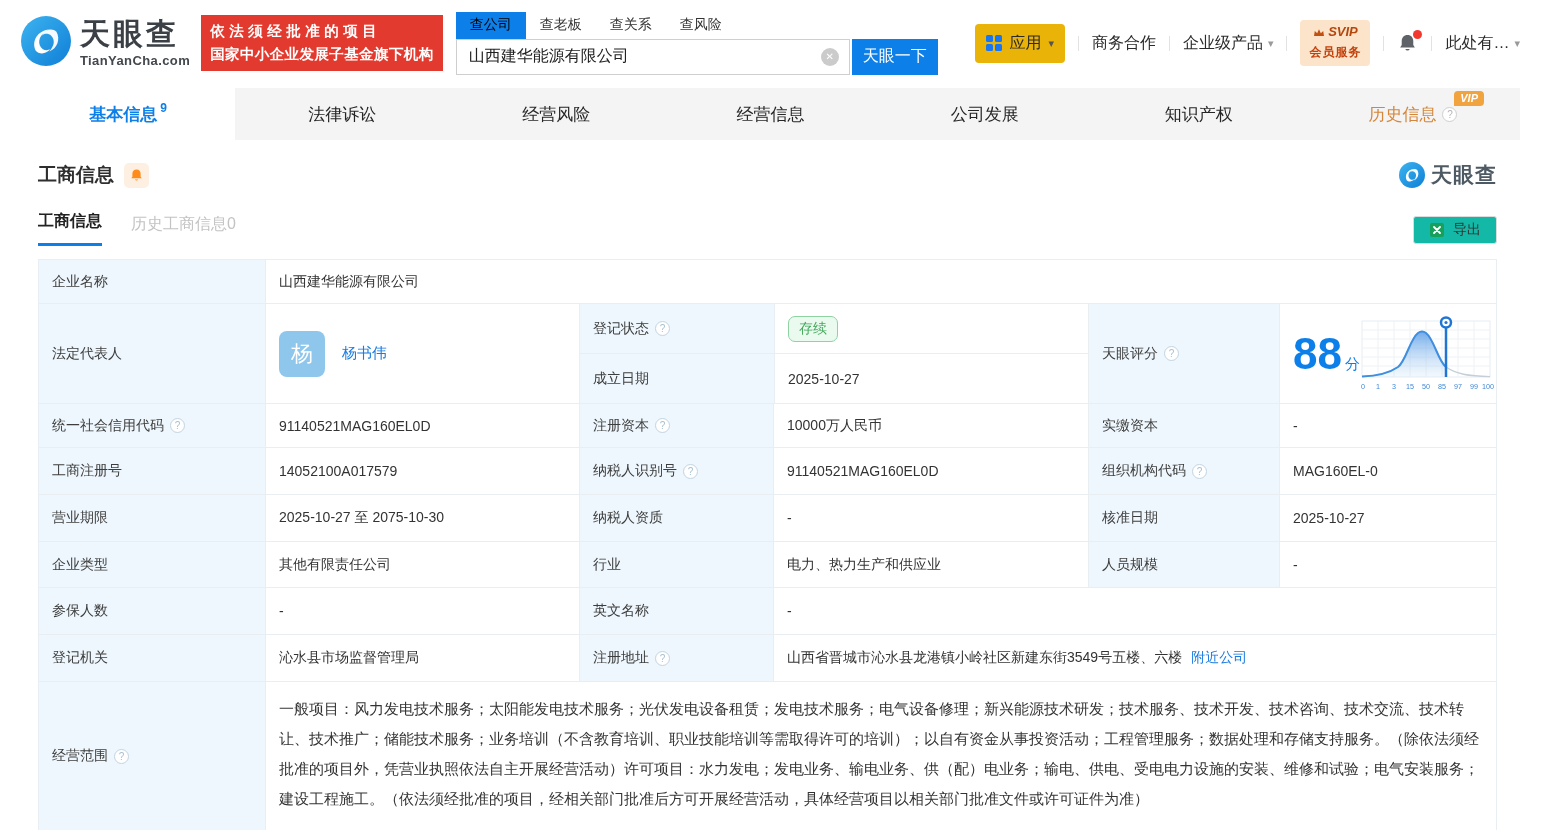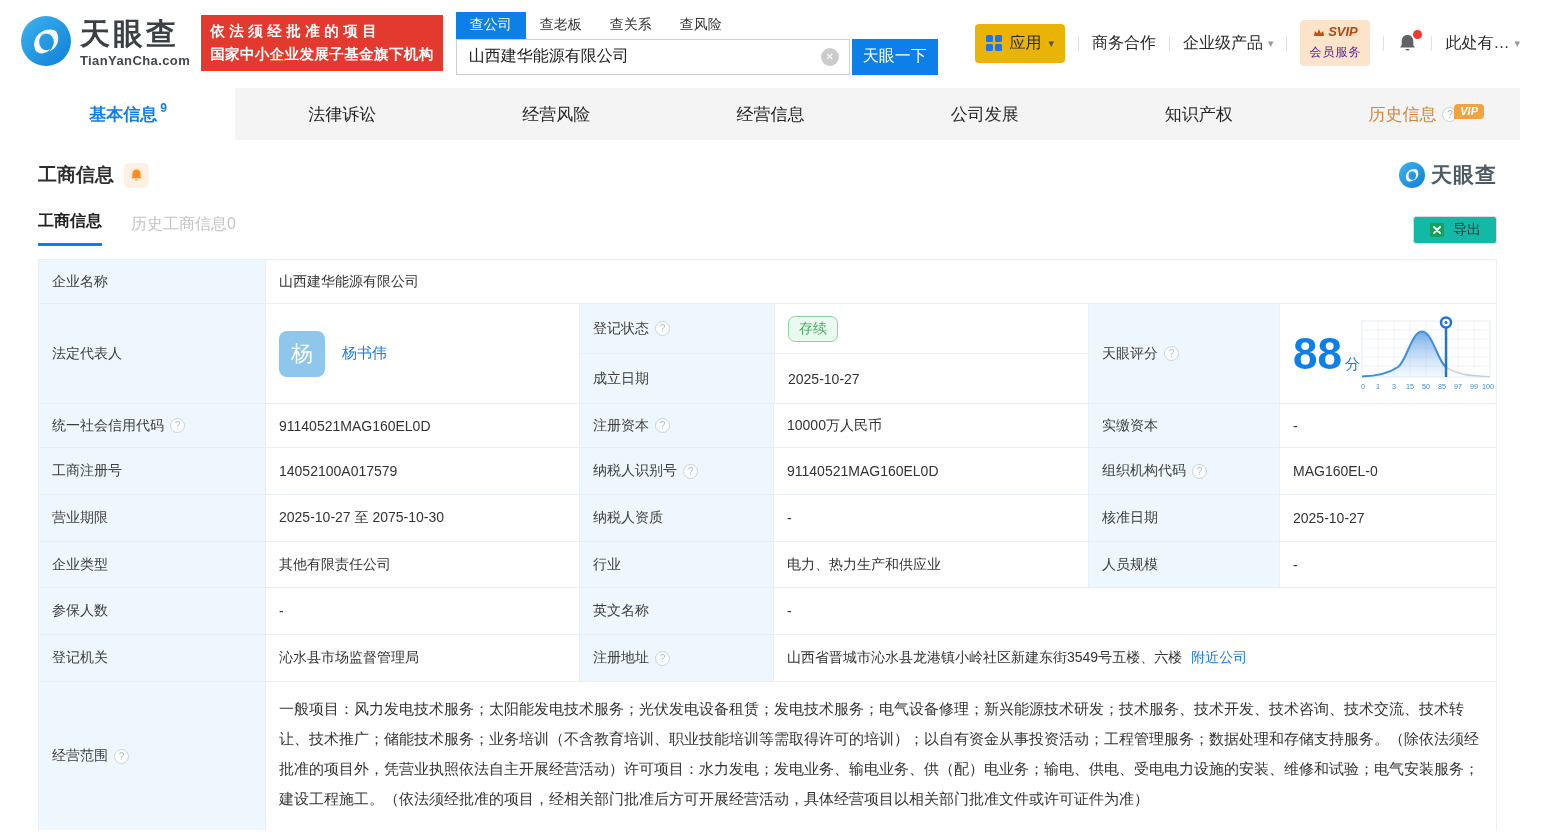--- a/index.html
+++ b/index.html
@@ -14,21 +14,21 @@
   .logo-brand { font-size:30px; font-weight:800; color:#3b4046; letter-spacing:3px; line-height:1; }
   .logo-domain { font-size:13px; font-weight:700; color:#43484e; letter-spacing:.4px; margin-top:4px; }
   .banner { margin-left:11px; background:#e23a2e; color:#fff; font-weight:700; font-size:14.5px;
     line-height:1.6; padding:5px 9px; white-space:nowrap; }
   .banner .l1 { letter-spacing:4.5px; }
   .banner .l2 { letter-spacing:.4px; }
 
   .search { margin-left:13px; }
   .stabs { display:flex; font-size:14px; color:#333; }
   .stab { padding:4px 14px 5px; cursor:pointer; }
-  .stab.active { background:#0d7fe8; color:#fef9c3; }
+  .stab.active { background:#0d7fe8; color:#000000; }
   .srow { display:flex; }
   .inputwrap { position:relative; }
   .sinput { width:394px; height:36px; border:1px solid #cfcfcf; padding:0 36px 0 12px;
     font-size:16px; color:#222; outline:none; font-family:inherit; }
   .clearbtn { position:absolute; right:11px; top:50%; transform:translateY(-50%);
     width:18px; height:18px; border-radius:50%; background:#cbcbcb; color:#fff;
     font-size:10px; display:flex; align-items:center; justify-content:center; cursor:pointer; }
   .sbtn { width:86px; height:36px; margin-left:2px; background:#0d7fe8; color:#fff;
     border:none; font-size:16px; cursor:pointer; font-family:inherit; }
 
@@ -38,34 +38,34 @@
     padding:9px 11px; cursor:pointer; }
   .gridicon { display:grid; grid-template-columns:7px 7px; grid-gap:2px; }
   .gridicon i { width:7px; height:7px; background:#1876f2; border-radius:1.5px; }
   .caret { font-size:11px; color:#555; }
   .caret.gray { color:#9a9a9a; }
   .navlink { cursor:pointer; }
   .svip { background:#fbe4c9; border-radius:4px; padding:4px 9px; text-align:center;
     line-height:1.3; cursor:pointer; }
   .svip .s1 { color:#b5470e; font-weight:800; font-style:italic; font-size:13px;
     display:flex; align-items:center; justify-content:center; gap:3px; }
-  .svip .s2 { color:#4c1d95; font-weight:400; font-size:12px; letter-spacing:1px; }
+  .svip .s2 { color:#c2410c; font-weight:700; font-size:12px; letter-spacing:1px; }
   .bellwrap { position:relative; cursor:pointer; display:flex; }
   .reddot { position:absolute; top:-3px; right:-4px; width:9px; height:9px;
     border-radius:50%; background:#f3392f; }
   .morelink { display:flex; align-items:center; gap:5px; cursor:pointer; }
 
   
   .mainnav { margin:2px 21px 0; height:52px; background:#f4f4f4; display:flex; }
   .mtab { flex:1; display:flex; align-items:center; justify-content:center;
     font-size:17px; color:#252525; cursor:pointer; position:relative; }
   .mtab.active { background:#fff; color:#0d7fe8; font-weight:700; }
   .mtab .sup { font-size:12px; margin-left:3px; transform:translateY(-6px); }
   .mtab.viptab { color:#d4863b; }
-  .vipbadge { position:absolute; top:16px; right:36px; background:#f0a33e; color:#fff;
+  .vipbadge { position:absolute; top:3px; right:36px; background:#f0a33e; color:#fff;
     font-size:11px; font-weight:800; font-style:italic; padding:1px 6px 2px;
     border-radius:4px 4px 4px 0; }
   .qmark { width:15px; height:15px; border-radius:50%; border:1px solid #c3d4e0;
     color:#a7bfd0; font-size:10px; display:inline-flex; align-items:center;
     justify-content:center; flex:none; cursor:pointer; background:#fff; }
   .mtab .qmark { margin-left:6px; border-color:#cfcfcf; color:#b5b5b5; }
 
   
   main { padding:0 44px 0 38px; }
   .sechead { margin-top:21px; display:flex; align-items:center; }

